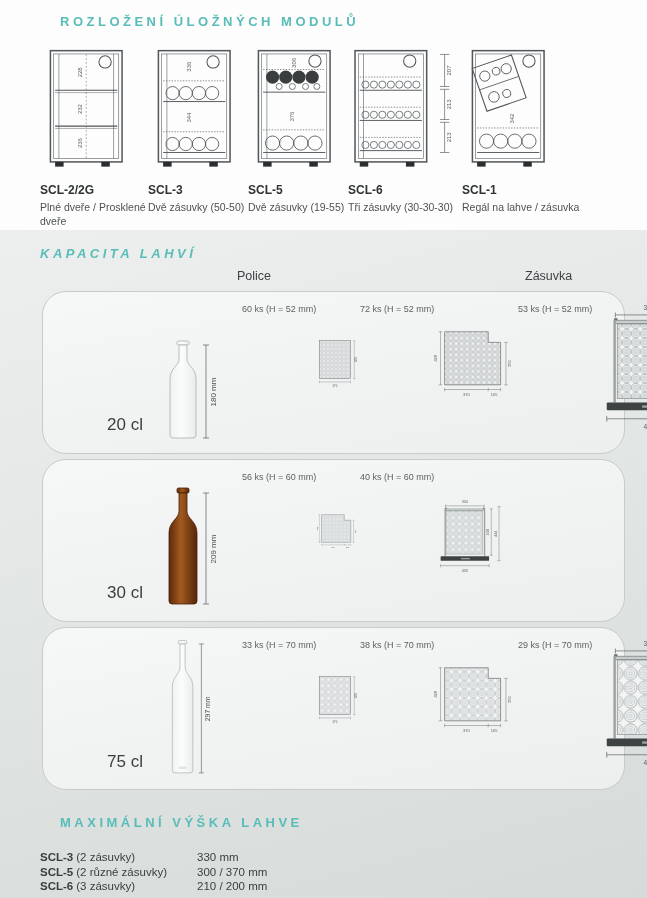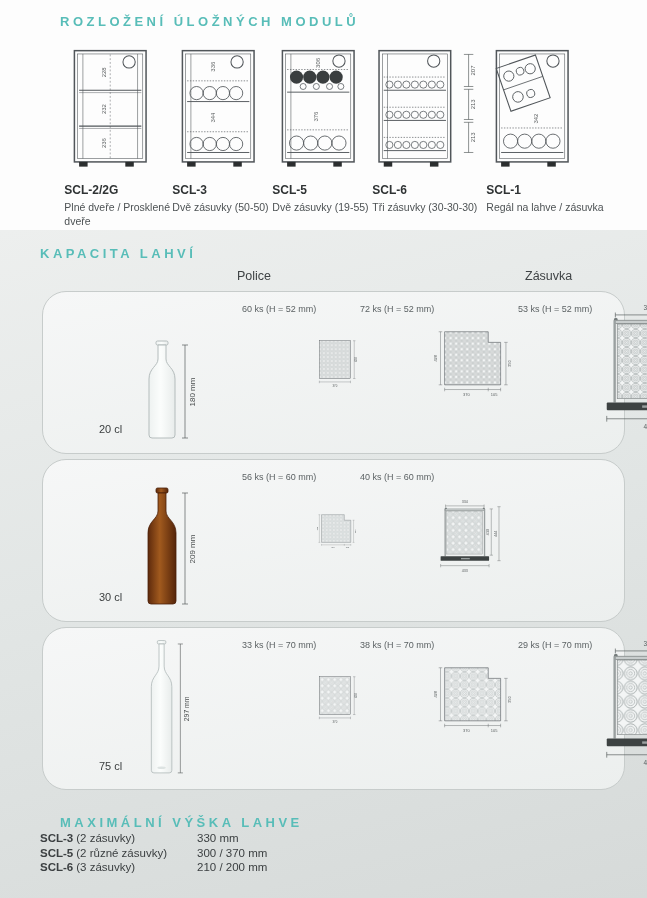--- a/index.html
+++ b/index.html
@@ -3,56 +3,56 @@
 <meta charset="utf-8">
 <style>
   * { margin:0; padding:0; box-sizing:border-box; }
   body { font-family:"Liberation Sans", sans-serif; background:#fff; }
   .page { position:relative; width:647px; height:898px; background:#fdfdfd; overflow:hidden; }
 
   .teal-title { color:#58bdb8; font-size:13px; font-weight:bold; letter-spacing:3.5px;padding-left:20px; }
 
   
   .sec-modules { padding:14px 0 0 40px; background:#fdfdfd; height:230px; }
-  .modules-row { display:flex; justify-content:center; margin-top:16px; padding-right:19px; }
+  .modules-row { display:flex; justify-content:flex-start; margin-top:16px; padding-right:19px; }
   .module-fig { display:flex; flex-direction:column; }
   .module-name { font-size:12px; font-weight:bold; color:#2f3334; margin-top:6px; }
   .module-desc { font-size:10.5px; color:#4d5254; margin-top:3px; width:108px; line-height:1.35; }
   .module-desc.nw { white-space:nowrap; width:auto; }
 
   
   .sec-gray { position:absolute; top:230px; left:0; width:647px; height:668px;
               background:linear-gradient(165deg,#edefee 0%,#e2e6e5 45%,#d6dad9 100%); }
-  .cap-title { padding:16px 0 0 40px; }
+  .cap-title { padding:16px 0 0 40px;font-style:italic; }
   .col-headers { position:relative; height:30px; }
   .col-headers span { position:absolute; top:8px; font-size:12.5px; color:#3f4345; }
   .hdr-police { left:237px; }
   .hdr-zasuvka { left:525px; }
 
   .cap-card { margin:0 22px 5px 42px; height:163px; border-radius:24px;
               background:linear-gradient(170deg,#f6f7f7,#ecefee);
               border:1px solid #c7cccb;
               display:grid; grid-template-columns:183px 118px 158px 1fr;
               align-items:end; padding:10px 10px 12px 16px; }
   .cell { display:flex; flex-direction:row; height:100%; justify-content:space-between; }
   .count { font-size:9px; color:#5c6264; padding-top:2px; white-space:nowrap; }
   .diag { align-self:flex-start; }
   .bottle-cell { display:flex; align-items:flex-end; height:100%; padding-left:40px; }
-  .bottle-size { font-size:11px; color:#3a3e3f; margin:0 8px 6px 0; }
+  .bottle-size { font-size:17px; color:#3a3e3f; margin:0 8px 6px 8px; }
 
   svg text { font-family:"Liberation Sans", sans-serif; }
   .dim { font-size:6.8px; fill:#5a5f60; }
   .bdim { font-size:8px; fill:#4a4e4f; }
   .cdim { font-size:6.3px; fill:#55595a; }
   .dl { stroke:#565b5c; stroke-width:0.7; fill:none; }
   .fr { stroke:#51565a; fill:none; }
 
   
   .sec-max { padding:20px 0 0 40px; }
-  .spec-rows { margin-top:1px; }
+  .spec-rows { margin-top:20px; }
   .spec-row { display:grid; grid-template-columns:157px auto; font-size:11.5px; color:#3c4042; line-height:1.28; }
   .spec-code { font-weight:bold; }
   .spec-qual { font-weight:normal; margin-left:3px; }
 </style>
 </head>
 <body>
 
 <svg width="0" height="0" style="position:absolute" aria-hidden="true">
   <defs>
     <pattern id="p52" width="9.4" height="9.4" patternUnits="userSpaceOnUse">

